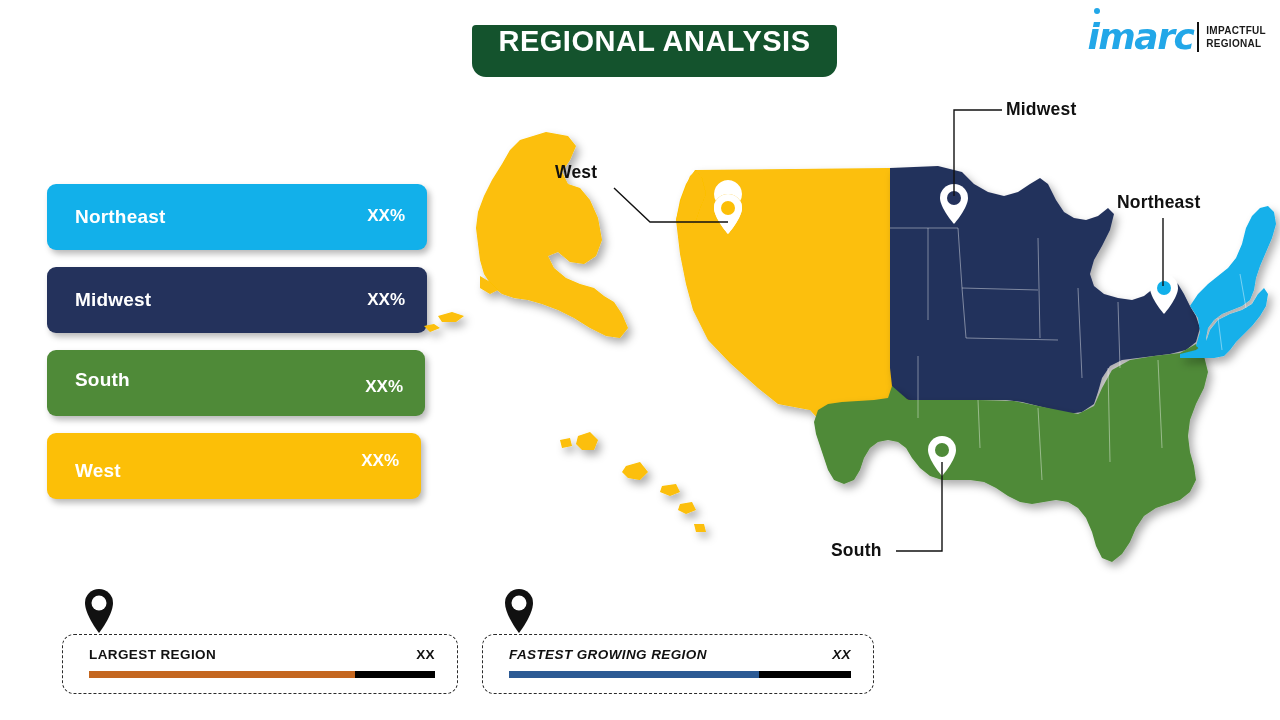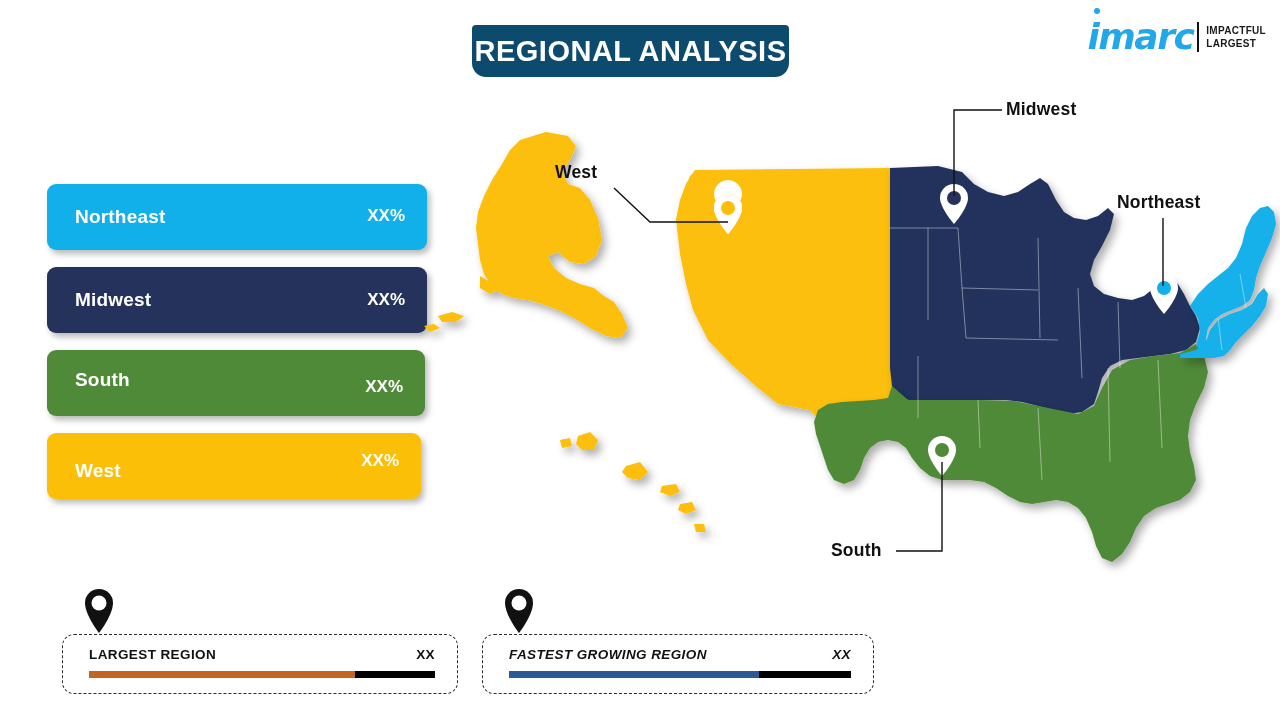--- a/index.html
+++ b/index.html
@@ -16,26 +16,26 @@
     height: 720px;
     background: #ffffff;
     overflow: hidden;
   }
 
   
   #title-badge {
     position: absolute;
     left: 472px;
     top: 25px;
-    width: 317px;
+    width: 365px;
     height: 52px;
-    background: #0c4a6e;
+    background: #14532d;
     border-radius: 4px 4px 14px 14px;
     display: flex;
-    align-items: center;
+    align-items: flex-start;
     justify-content: center;
   }
   #title-badge .title-text {
     color: #ffffff;
     font-size: 29px;
     font-weight: bold;
     letter-spacing: 0.5px;
     font-family: "Liberation Sans", sans-serif;
   }
 
@@ -226,21 +226,21 @@
   <div id="title-badge">
     <span class="title-text">REGIONAL ANALYSIS</span>
   </div>
 
   <div id="logo">
     <span class="logo-mark" style="color: rgb(34, 167, 232); font-style: italic;">imarc</span>
     <span class="logo-dot" style="background: rgb(34, 167, 232);"></span>
     <span class="logo-divider"></span>
     <span class="logo-tag">
       <span>IMPACTFUL</span><br>
-      <span>LARGEST</span>
+      <span>REGIONAL</span>
     </span>
   </div>
 
 
   <div id="region-bars">
     <div class="region-bar ne" style="background: rgb(18, 176, 234);">
       <span class="region-label">Northeast</span>
       <span class="region-value">XX%</span>
     </div>
     <div class="region-bar mw" style="background: rgb(36, 50, 92);">

